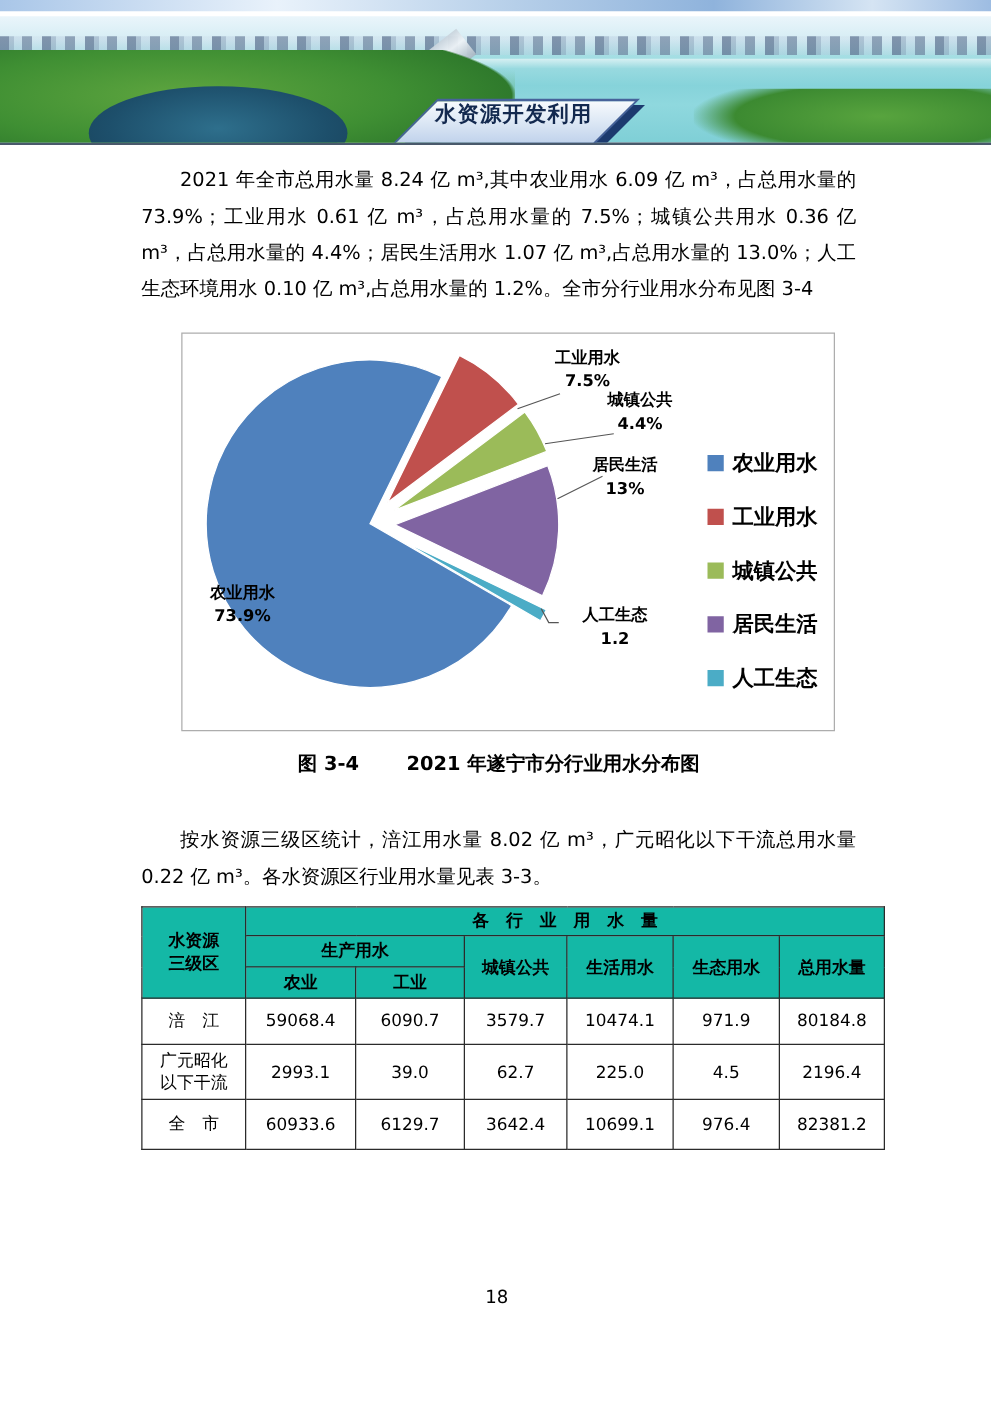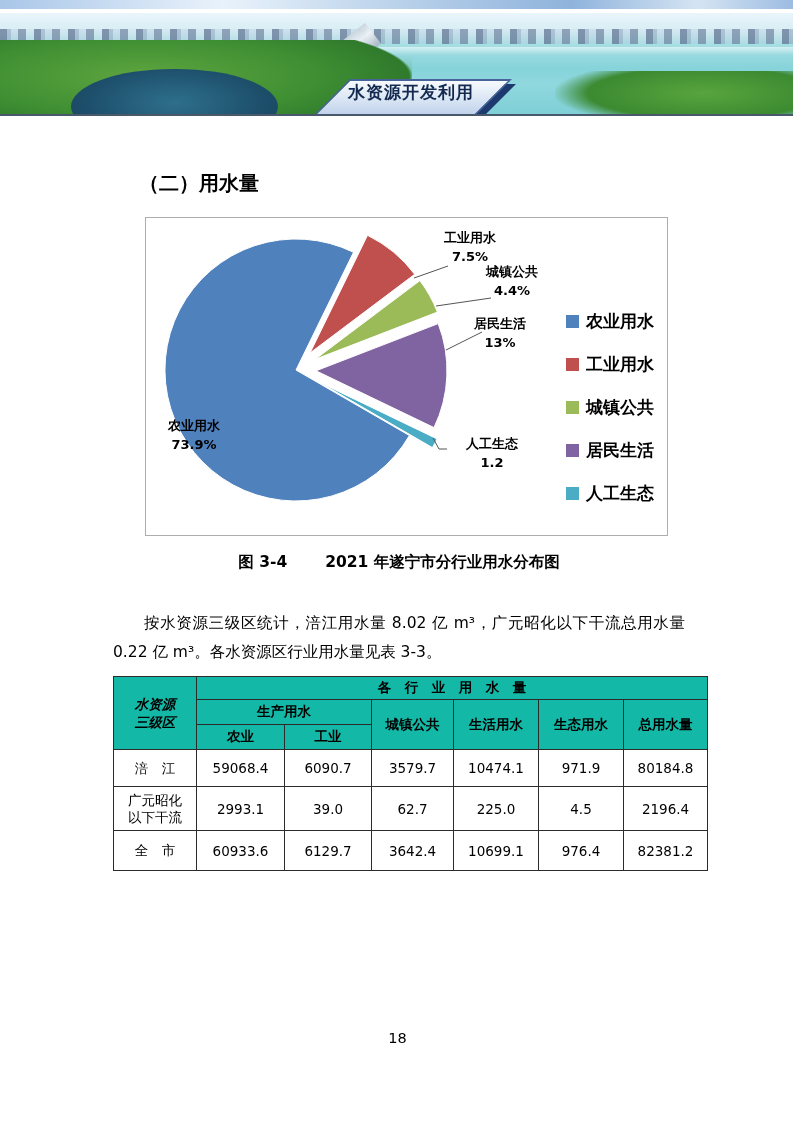--- a/index.html
+++ b/index.html
@@ -58,21 +58,21 @@
   .para2 { margin-top: 36px; }
 
   
   .tbl-title { margin-top: 26px; text-align: center; font-size: 15.5px; font-weight: bold; }
   .tbl-title .tt-prefix { margin-right: 26px; }
   .tbl-title .tt-unit { margin-left: 26px; }
   table.data { margin-top: 9px; width: 594px; border-collapse: collapse; table-layout: fixed;
     font-size: 13.5px; text-align: center; }
   table.data th, table.data td { border: 1px solid #2b2b2b; padding: 0 2px; }
   table.data thead th { background: #14b8a6; font-weight: bold; font-size: 13.5px; }
-  .th-region { white-space: pre-line; line-height: 18px; font-style: italic; }
+  .th-region { white-space: pre-line; line-height: 18px; }
   .row-h1 { height: 23px; }
   .row-h2 { height: 25px; }
   .row-h3 { height: 25px; }
   .drow1 { height: 37px; }
   .drow2 { height: 44px; }
   .drow3 { height: 40px; }
   td.region { white-space: pre-line; line-height: 17px; }
 
   .page-number { position: absolute; top: 1030px; left: 1px; width: 100%; text-align: center; font-size: 14.5px; }
 </style>
@@ -93,22 +93,22 @@
       <div class="banner-label">
         <div class="bl-shadow"></div>
         <div class="bl-face"></div>
         <span class="bl-text">水资源开发利用</span>
       </div>
     </div>
   </div>
 
   <div class="content">
 
-    <div class="sec-heading">（二）用水量</div>
-
+
+    <p class="para">2021 年全市总用水量 8.24 亿 m³,其中农业用水 6.09 亿 m³，占总用水量的 73.9%；工业用水 0.61 亿 m³，占总用水量的 7.5%；城镇公共用水 0.36 亿 m³，占总用水量的 4.4%；居民生活用水 1.07 亿 m³,占总用水量的 13.0%；人工生态环境用水 0.10 亿 m³,占总用水量的 1.2%。全市分行业用水分布见图 3-4</p>
 
     <div class="figure-box">
       <svg width="523" height="319" viewBox="0 0 523 319" xmlns="http://www.w3.org/2000/svg">
           <path d="M 173.0 164.1 L 291.1 220.9 A 131 131 0 0 1 286.4 229.6 Z" fill="#4BACC6" stroke="#ffffff" stroke-width="1"></path>
           <path d="M 170.0 152.8 L 292.2 105.6 A 131 131 0 0 1 288.0 209.6 Z" fill="#8064A2" stroke="#ffffff" stroke-width="1"></path>
           <path d="M 169.2 141.3 L 273.9 62.6 A 131 131 0 0 1 291.4 94.1 Z" fill="#9BBB59" stroke="#ffffff" stroke-width="1"></path>
           <path d="M 164.0 135.0 L 221.5 17.3 A 131 131 0 0 1 268.7 56.3 Z" fill="#C0504D" stroke="#ffffff" stroke-width="1"></path>
           <path d="M 150.0 152.0 L 263.4 217.5 A 131 131 0 1 1 207.5 34.3 Z" fill="#4F81BD" stroke="#ffffff" stroke-width="1"></path>
         <polyline points="302,48 268,60" fill="none" stroke="#555" stroke-width="1"></polyline>
         <polyline points="345,80 290,88" fill="none" stroke="#555" stroke-width="1"></polyline>

